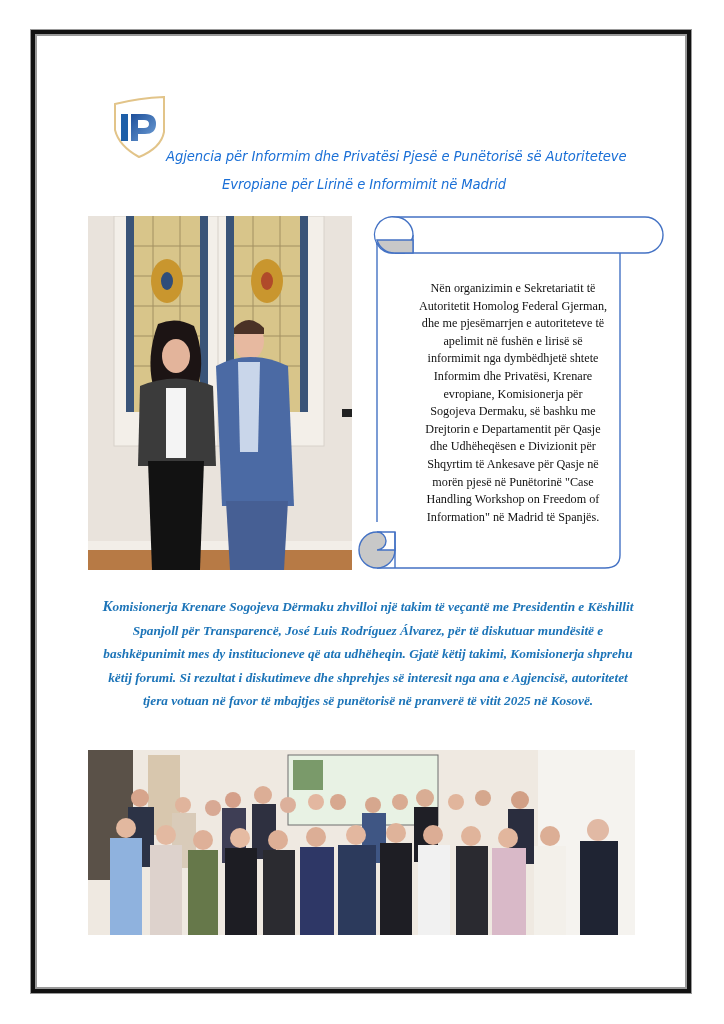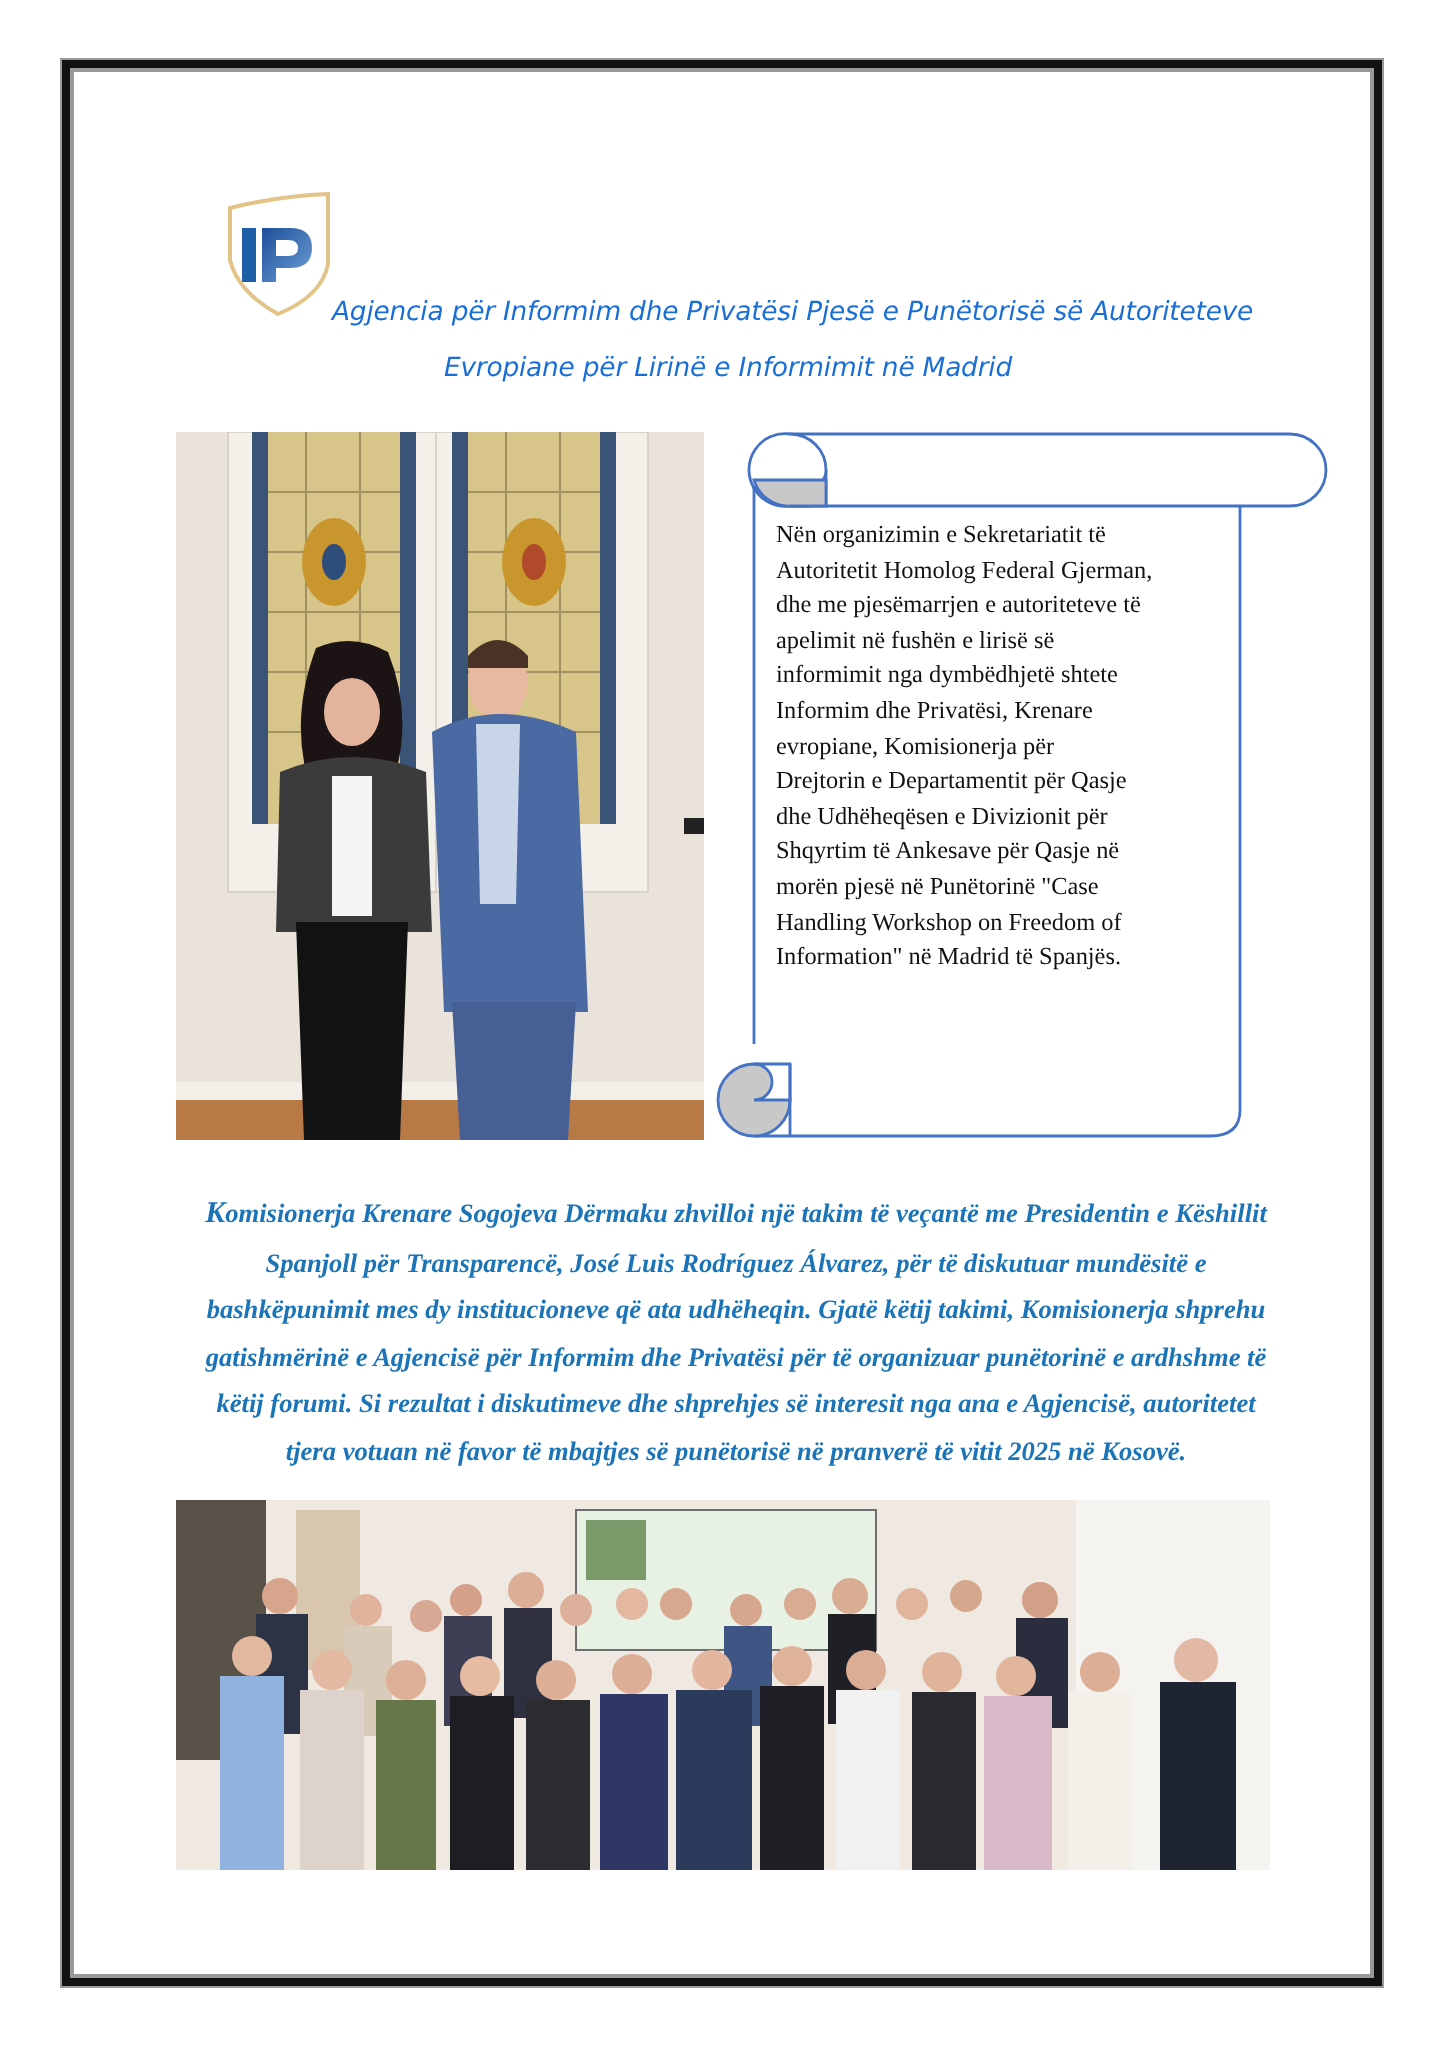--- a/index.html
+++ b/index.html
@@ -5,21 +5,21 @@
   html, body { margin: 0; padding: 0; background: #ffffff; }
   body { width: 724px; height: 1024px; position: relative; overflow: hidden; font-family: "Liberation Serif", serif; }
   .frame-outer { position: absolute; left: 31px; top: 30px; width: 660px; height: 963px; border: 4px solid #111; box-shadow: inset 0 0 0 1px #999, 0 0 0 1px #999; box-sizing: border-box; }
   .frame-inner { position: absolute; left: 36px; top: 35px; width: 650px; height: 953px; border: 1px solid #999; box-sizing: border-box; }
   .logo { position: absolute; left: 111px; top: 96px; width: 56px; height: 62px; }
   .title-line { position: absolute; font-family: "DejaVu Sans", sans-serif; font-style: italic; color: #1a6fd6; font-size: 13.2px; white-space: nowrap; letter-spacing: -0.1px; }
   .t1 { left: 166px; top: 149px; }
   .t2 { left: 222px; top: 177px; }
   .photo1 { position: absolute; left: 88px; top: 216px; width: 264px; height: 354px; overflow: hidden; }
   .scroll { position: absolute; left: 355px; top: 210px; width: 310px; height: 365px; }
-  .scroll-text { position: absolute; left: 388px; top: 259px; width: 250px; font-family: "Liberation Serif", serif; font-size: 12.2px; line-height: 17.6px; color: #111; }
+  .scroll-text { position: absolute; left: 388px; top: 280px; width: 250px; text-align: center; font-family: "Liberation Serif", serif; font-size: 12.2px; line-height: 17.6px; color: #111; }
   .scroll-text p { margin: 0; }
   .para { position: absolute; left: 88px; top: 595px; width: 560px; font-family: "Liberation Serif", serif; font-weight: bold; font-style: italic; color: #1c74b8; font-size: 13.3px; line-height: 23.5px; }
   .para p { margin: 0; white-space: nowrap; text-align: center; }
   .para .first { font-size: 15px; }
   .photo2 { position: absolute; left: 88px; top: 750px; width: 547px; height: 185px; overflow: hidden; }
 </style>
 </head>
 <body>
 
 <div class="frame-outer"></div>
@@ -113,33 +113,33 @@
 </svg>
 
 <div class="scroll-text">
   <p>Nën organizimin e Sekretariatit të</p>
   <p>Autoritetit Homolog Federal Gjerman,</p>
   <p>dhe me pjesëmarrjen e autoriteteve të</p>
   <p>apelimit në fushën e lirisë së</p>
   <p>informimit nga dymbëdhjetë shtete</p>
   <p>Informim dhe Privatësi, Krenare</p>
   <p>evropiane, Komisionerja për</p>
+  <p>Sogojeva Dermaku, së bashku me</p>
   <p>Drejtorin e Departamentit për Qasje</p>
   <p>dhe Udhëheqësen e Divizionit për</p>
   <p>Shqyrtim të Ankesave për Qasje në</p>
   <p>morën pjesë në Punëtorinë "Case</p>
   <p>Handling Workshop on Freedom of</p>
   <p>Information" në Madrid të Spanjës.</p>
 </div>
 
 <div class="para">
   <p><span class="first">K</span><span>omisionerja Krenare Sogojeva Dërmaku zhvilloi një takim të veçantë me Presidentin e Këshillit</span></p>
   <p>Spanjoll për Transparencë, José Luis Rodríguez Álvarez, për të diskutuar mundësitë e</p>
   <p>bashkëpunimit mes dy institucioneve që ata udhëheqin. Gjatë këtij takimi, Komisionerja shprehu</p>
-  <p>gatishmërinë e Agjencisë për Informim dhe Privatësi për të organizuar punëtorinë e ardhshme të</p>
   <p>këtij forumi. Si rezultat i diskutimeve dhe shprehjes së interesit nga ana e Agjencisë, autoritetet</p>
   <p>tjera votuan në favor të mbajtjes së punëtorisë në pranverë të vitit 2025 në Kosovë.</p>
 </div>
 
 <div class="photo2" aria-label="Group photo of workshop participants in a conference room">
   <svg width="547" height="185" viewBox="0 0 547 185">
     <rect width="547" height="185" fill="#efe9e1"></rect>
     <rect x="0" y="0" width="45" height="130" fill="#5a5148"></rect>
     <rect x="60" y="5" width="32" height="80" fill="#d8c7ae"></rect>
     <rect x="200" y="5" width="150" height="70" fill="#e8f2e4" stroke="#6e6e6e"></rect>

